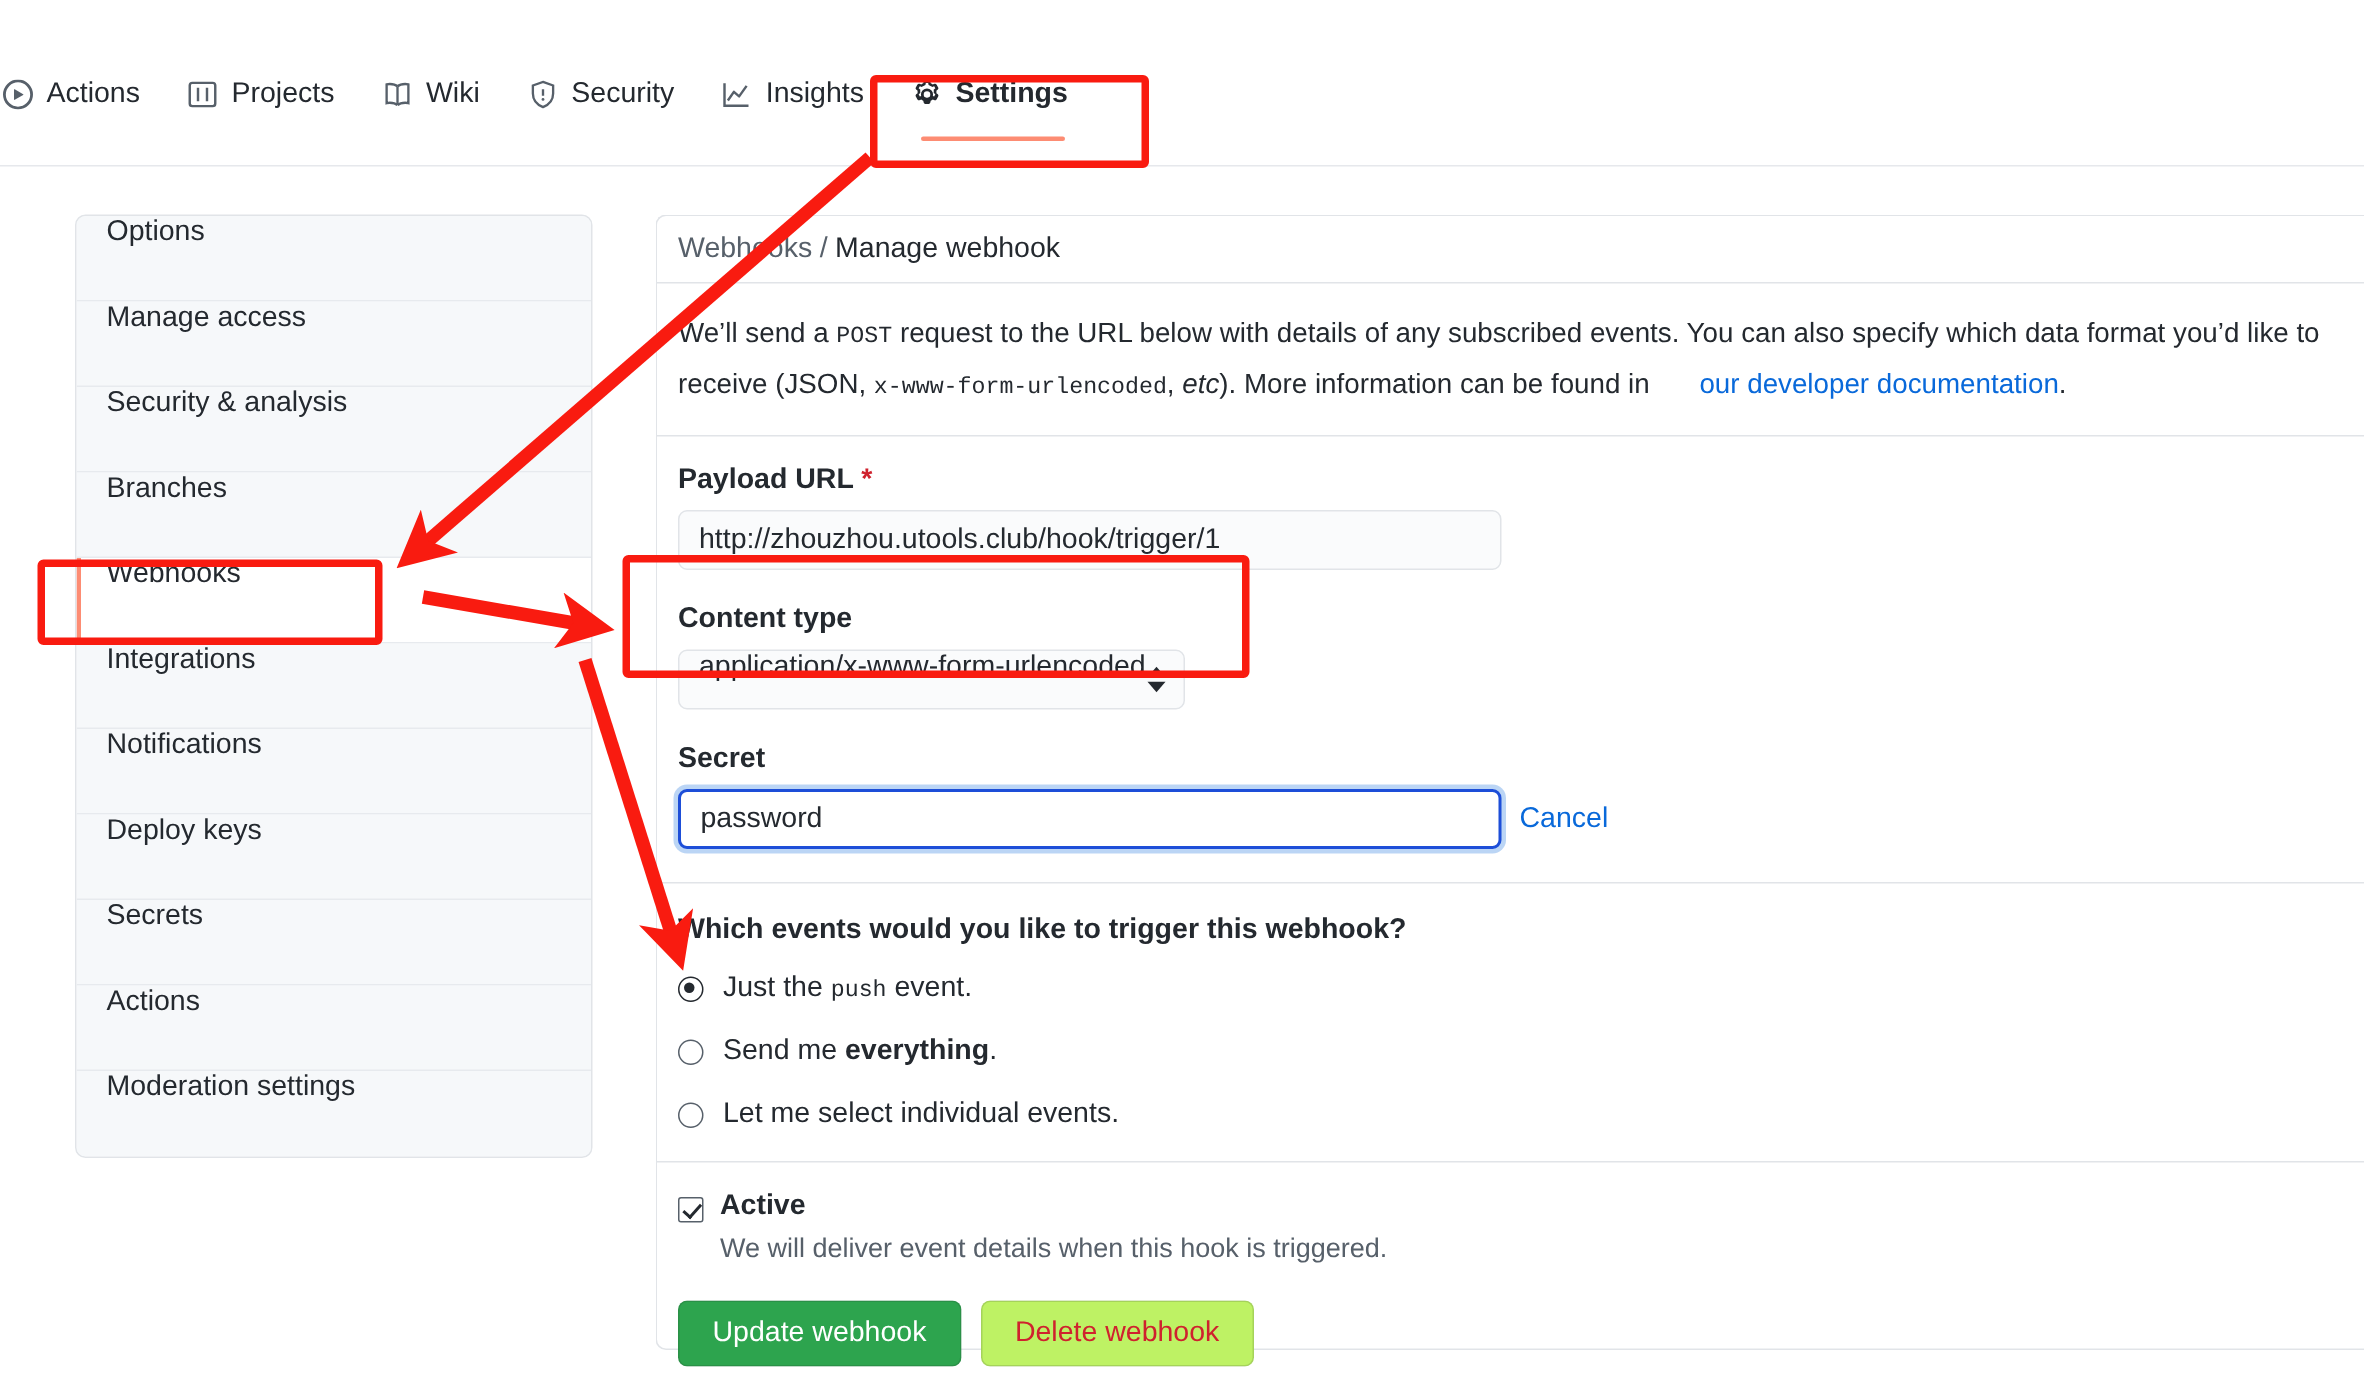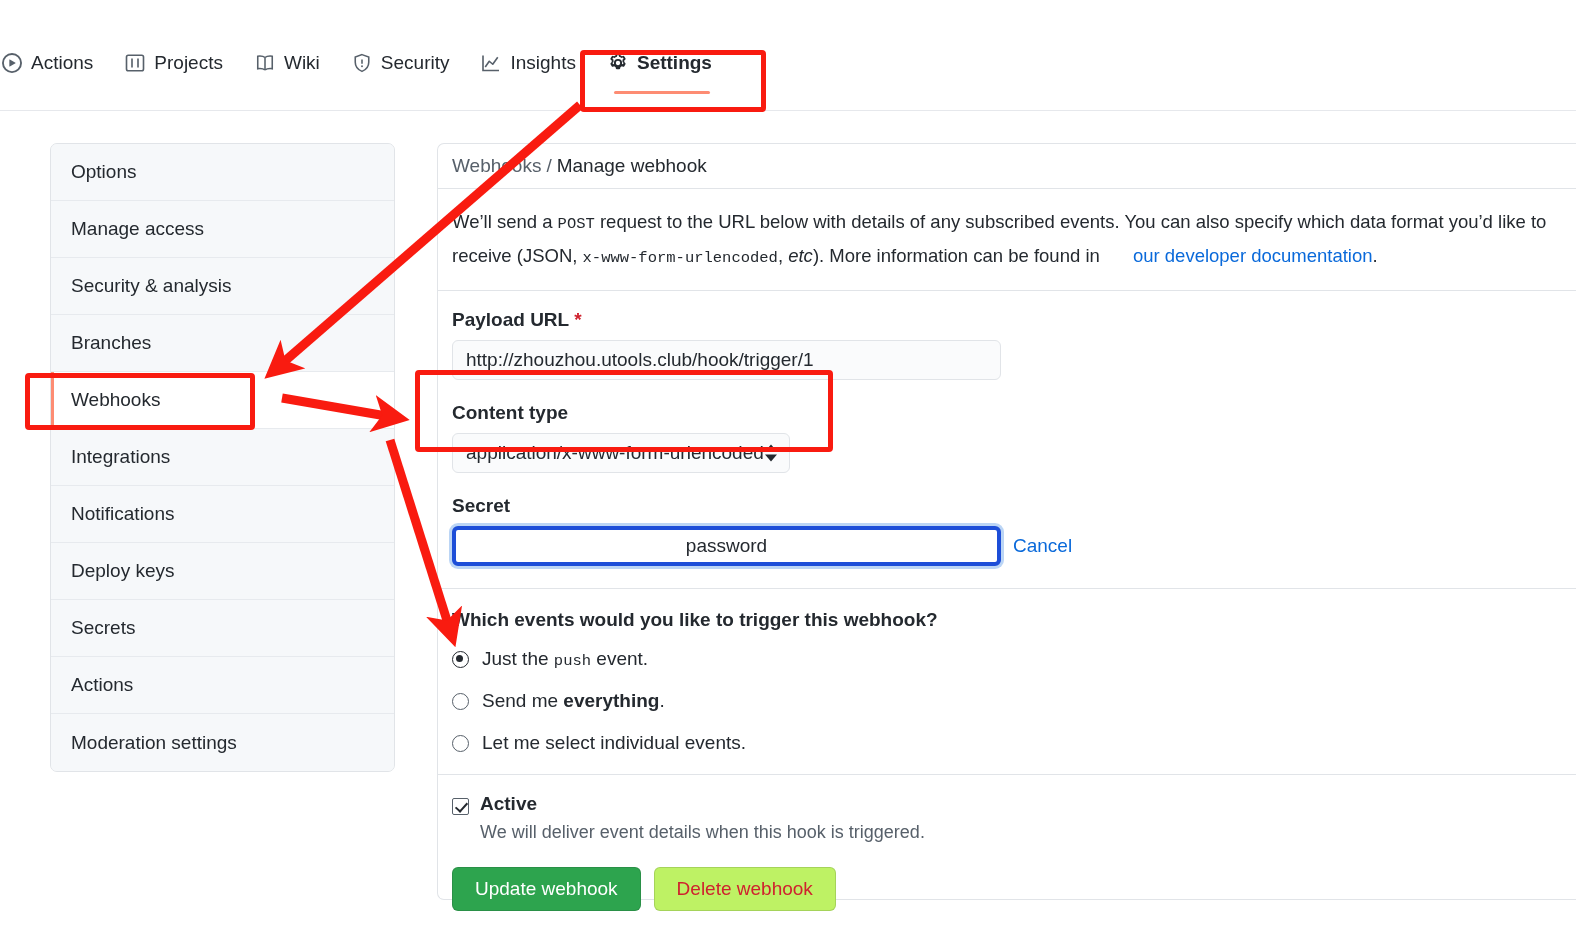--- a/index.html
+++ b/index.html
@@ -42,21 +42,21 @@
     position: absolute; left: 50px; top: 143px;
     width: 345px;
     background: #f6f8fa;
     border: 1px solid #e1e4e8;
     border-radius: 7px;
     overflow: hidden;
   }
   .side-item {
     position: relative;
     height: 57px;
-    display: flex; align-items: center;
+    display: flex; 
     padding-left: 20px;
     font-size: 19px; color: #24292f;
     border-bottom: 1px solid #e7eaee;
     cursor: pointer;
     background: #f6f8fa;
   }
   .side-item:last-child { border-bottom: none; }
   .side-item.selected {
     background: #ffffff;
     font-weight: normal;
@@ -105,38 +105,38 @@
     border: 1px solid #e1e4e8; border-radius: 6px;
     background: #fafbfc;
     font-size: 19px; font-family: "Liberation Sans", sans-serif;
     color: #24292f; padding: 0 13px;
     outline: none;
   }
   .selbox {
     position: relative; width: 338px; height: 40px;
     border: 1px solid #e1e4e8; border-radius: 6px;
     background: #fafbfc;
-    display: flex; align-items: center; padding: 0 13px;
+    display: flex; padding: 0 13px;
     font-size: 19px; cursor: pointer;
   }
   .sel-arrows {
     position: absolute; right: 12px; top: 50%; transform: translateY(-50%);
     display: flex; flex-direction: column; gap: 3px; color: #24292f;
   }
   .tri-up { width: 0; height: 0; border-left: 6px solid transparent; border-right: 6px solid transparent; border-bottom: 7px solid #24292f; }
   .tri-dn { width: 0; height: 0; border-left: 6px solid transparent; border-right: 6px solid transparent; border-top: 7px solid #24292f; }
 
   .secret-row { display: flex; align-items: center; gap: 12px; }
   .secret-input {
     width: 549px; height: 40px;
-    border: 4px solid #1d4ed8; border-radius: 6px;
+    border: 2px solid #1d4ed8; border-radius: 6px;
     background: #ffffff;
     box-shadow: 0 0 0 3px rgba(9,105,218,0.28);
     font-size: 19px; font-family: "Liberation Sans", sans-serif;
-    color: #24292f; padding: 0 13px; outline: none; text-align: center;
+    color: #24292f; padding: 0 13px; outline: none;
   }
   .cancel-link { font-size: 19px; color: #0969da; cursor: pointer; }
 
   .hr { border: none; border-top: 1px solid #e1e4e8; margin: 22px 0 0 -14px; width: 1139px; }
 
   .events-title { font-size: 19px; font-weight: bold; margin: 20px 0 17px 0; }
   .radio-row { display: flex; align-items: center; gap: 13px; margin-bottom: 20px; cursor: pointer; }
   .radio {
     width: 17px; height: 17px; border-radius: 50%;
     border: 1.7px solid #57606a; background: #fff;

